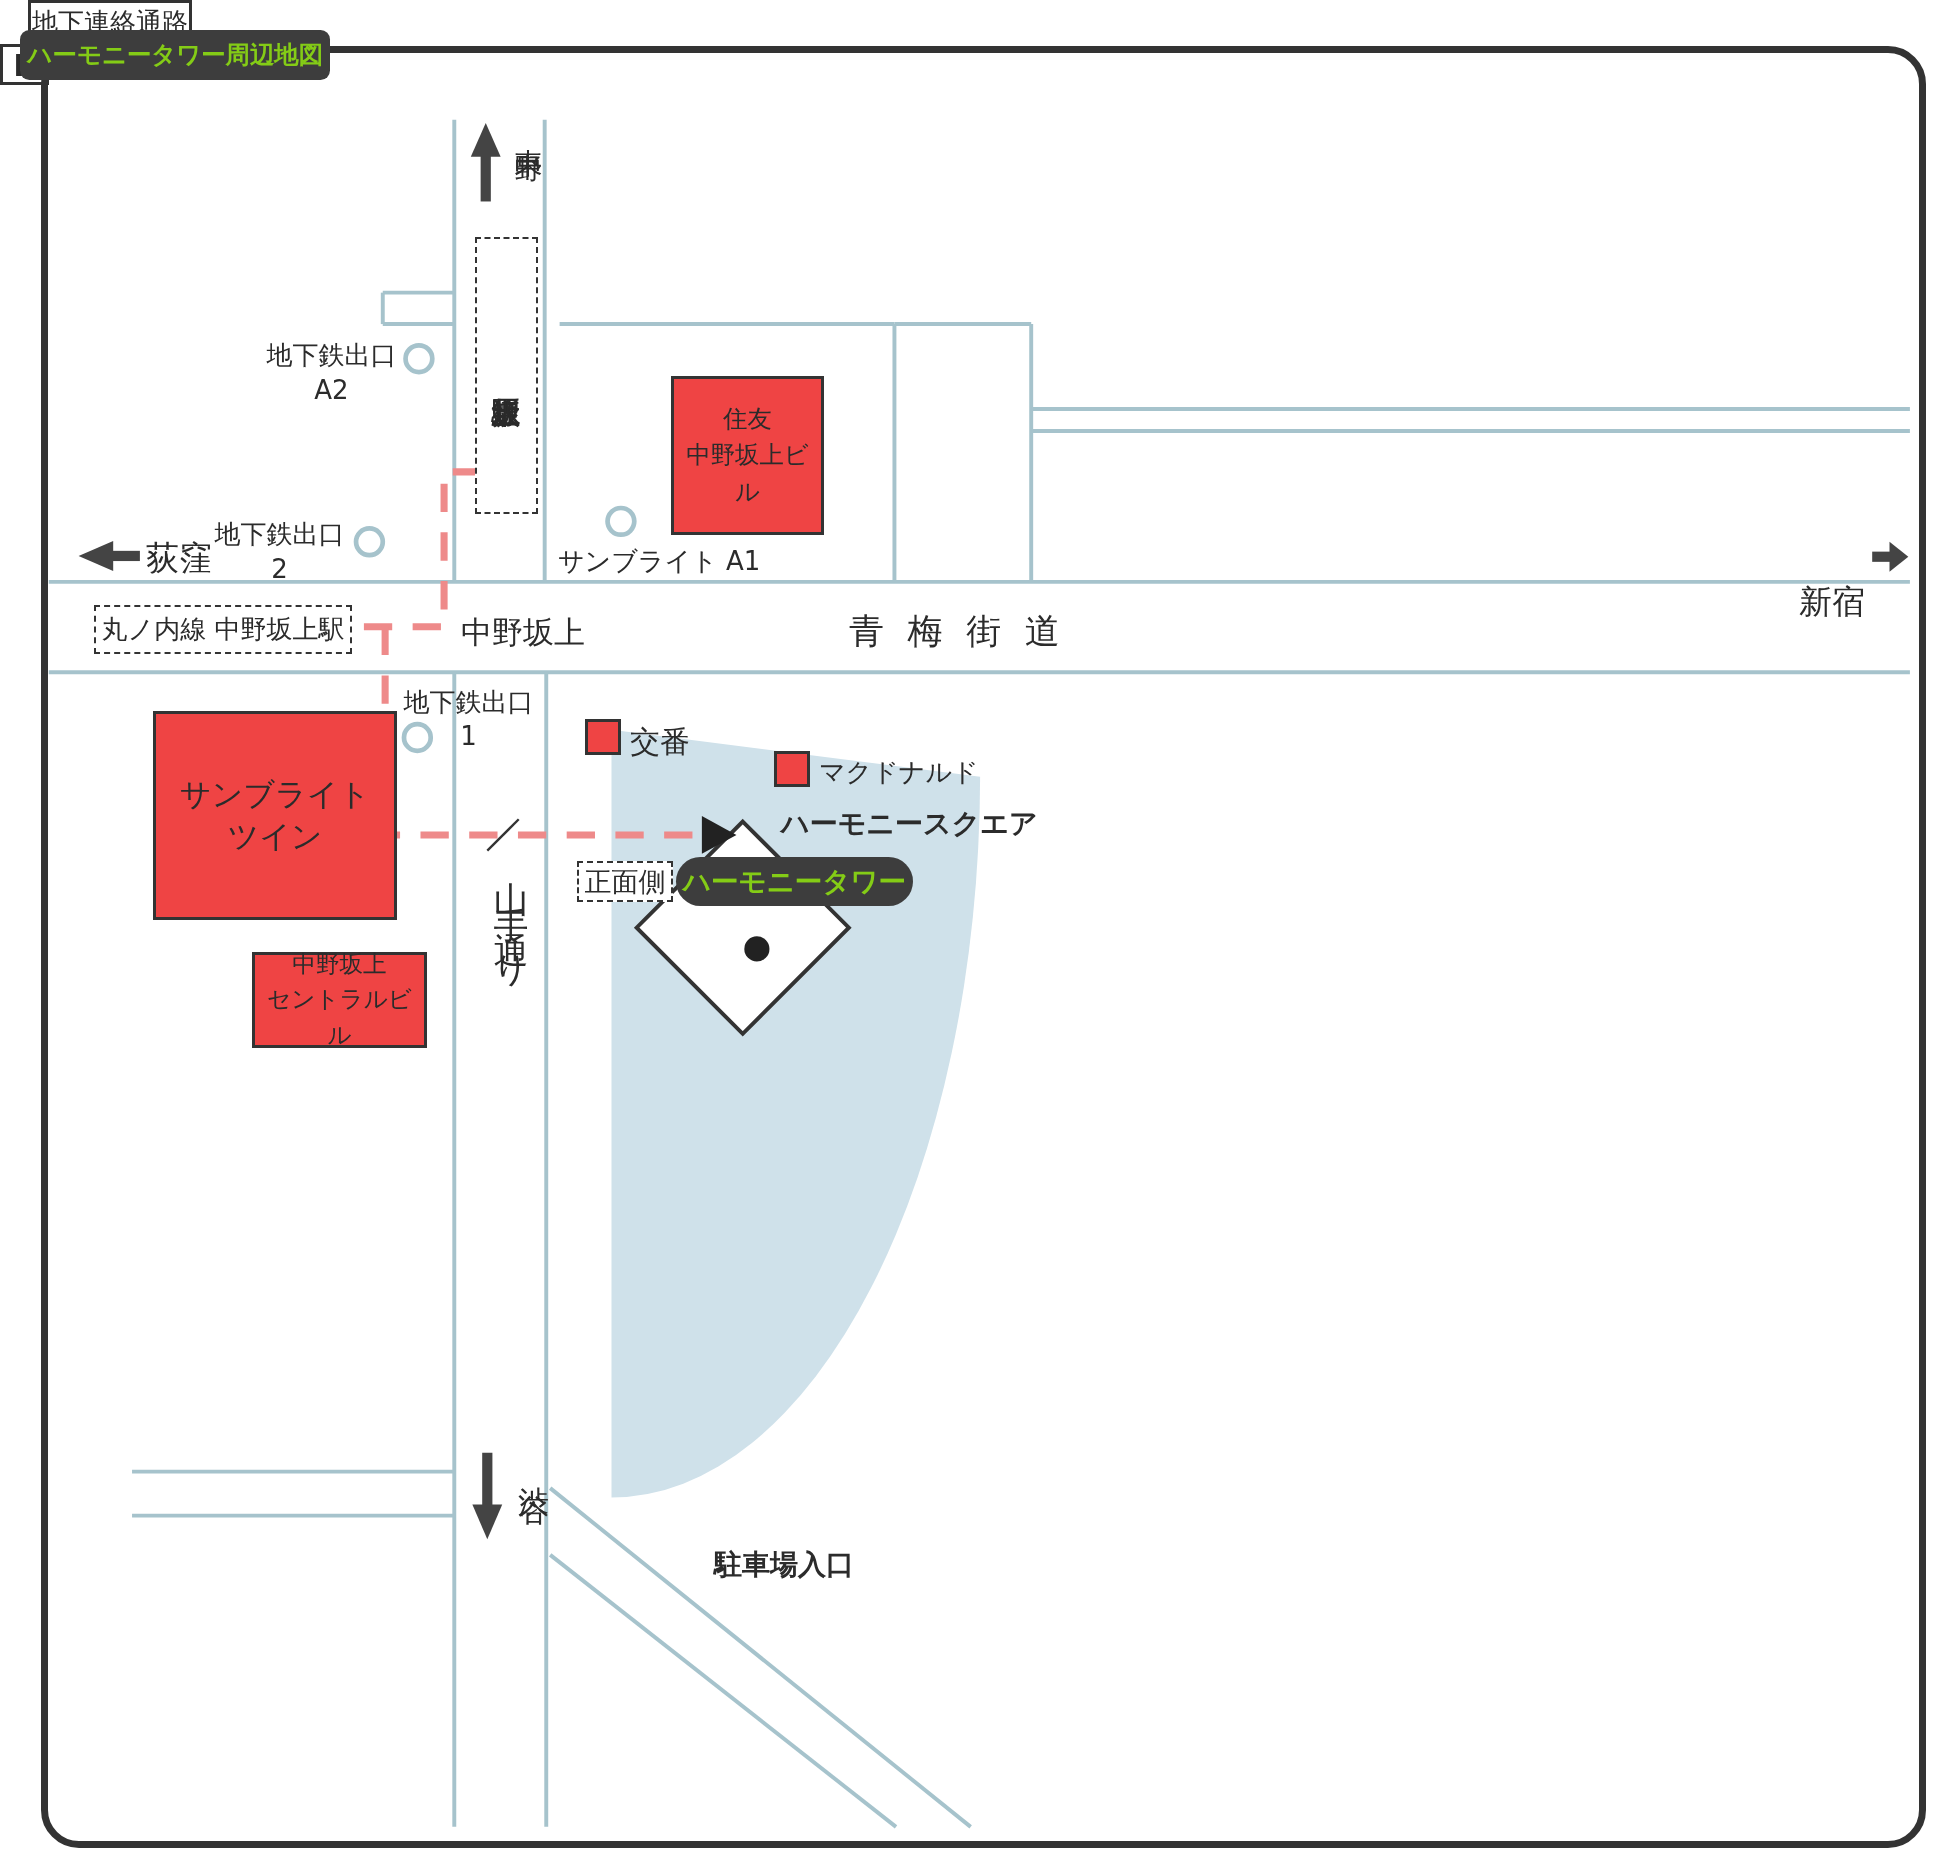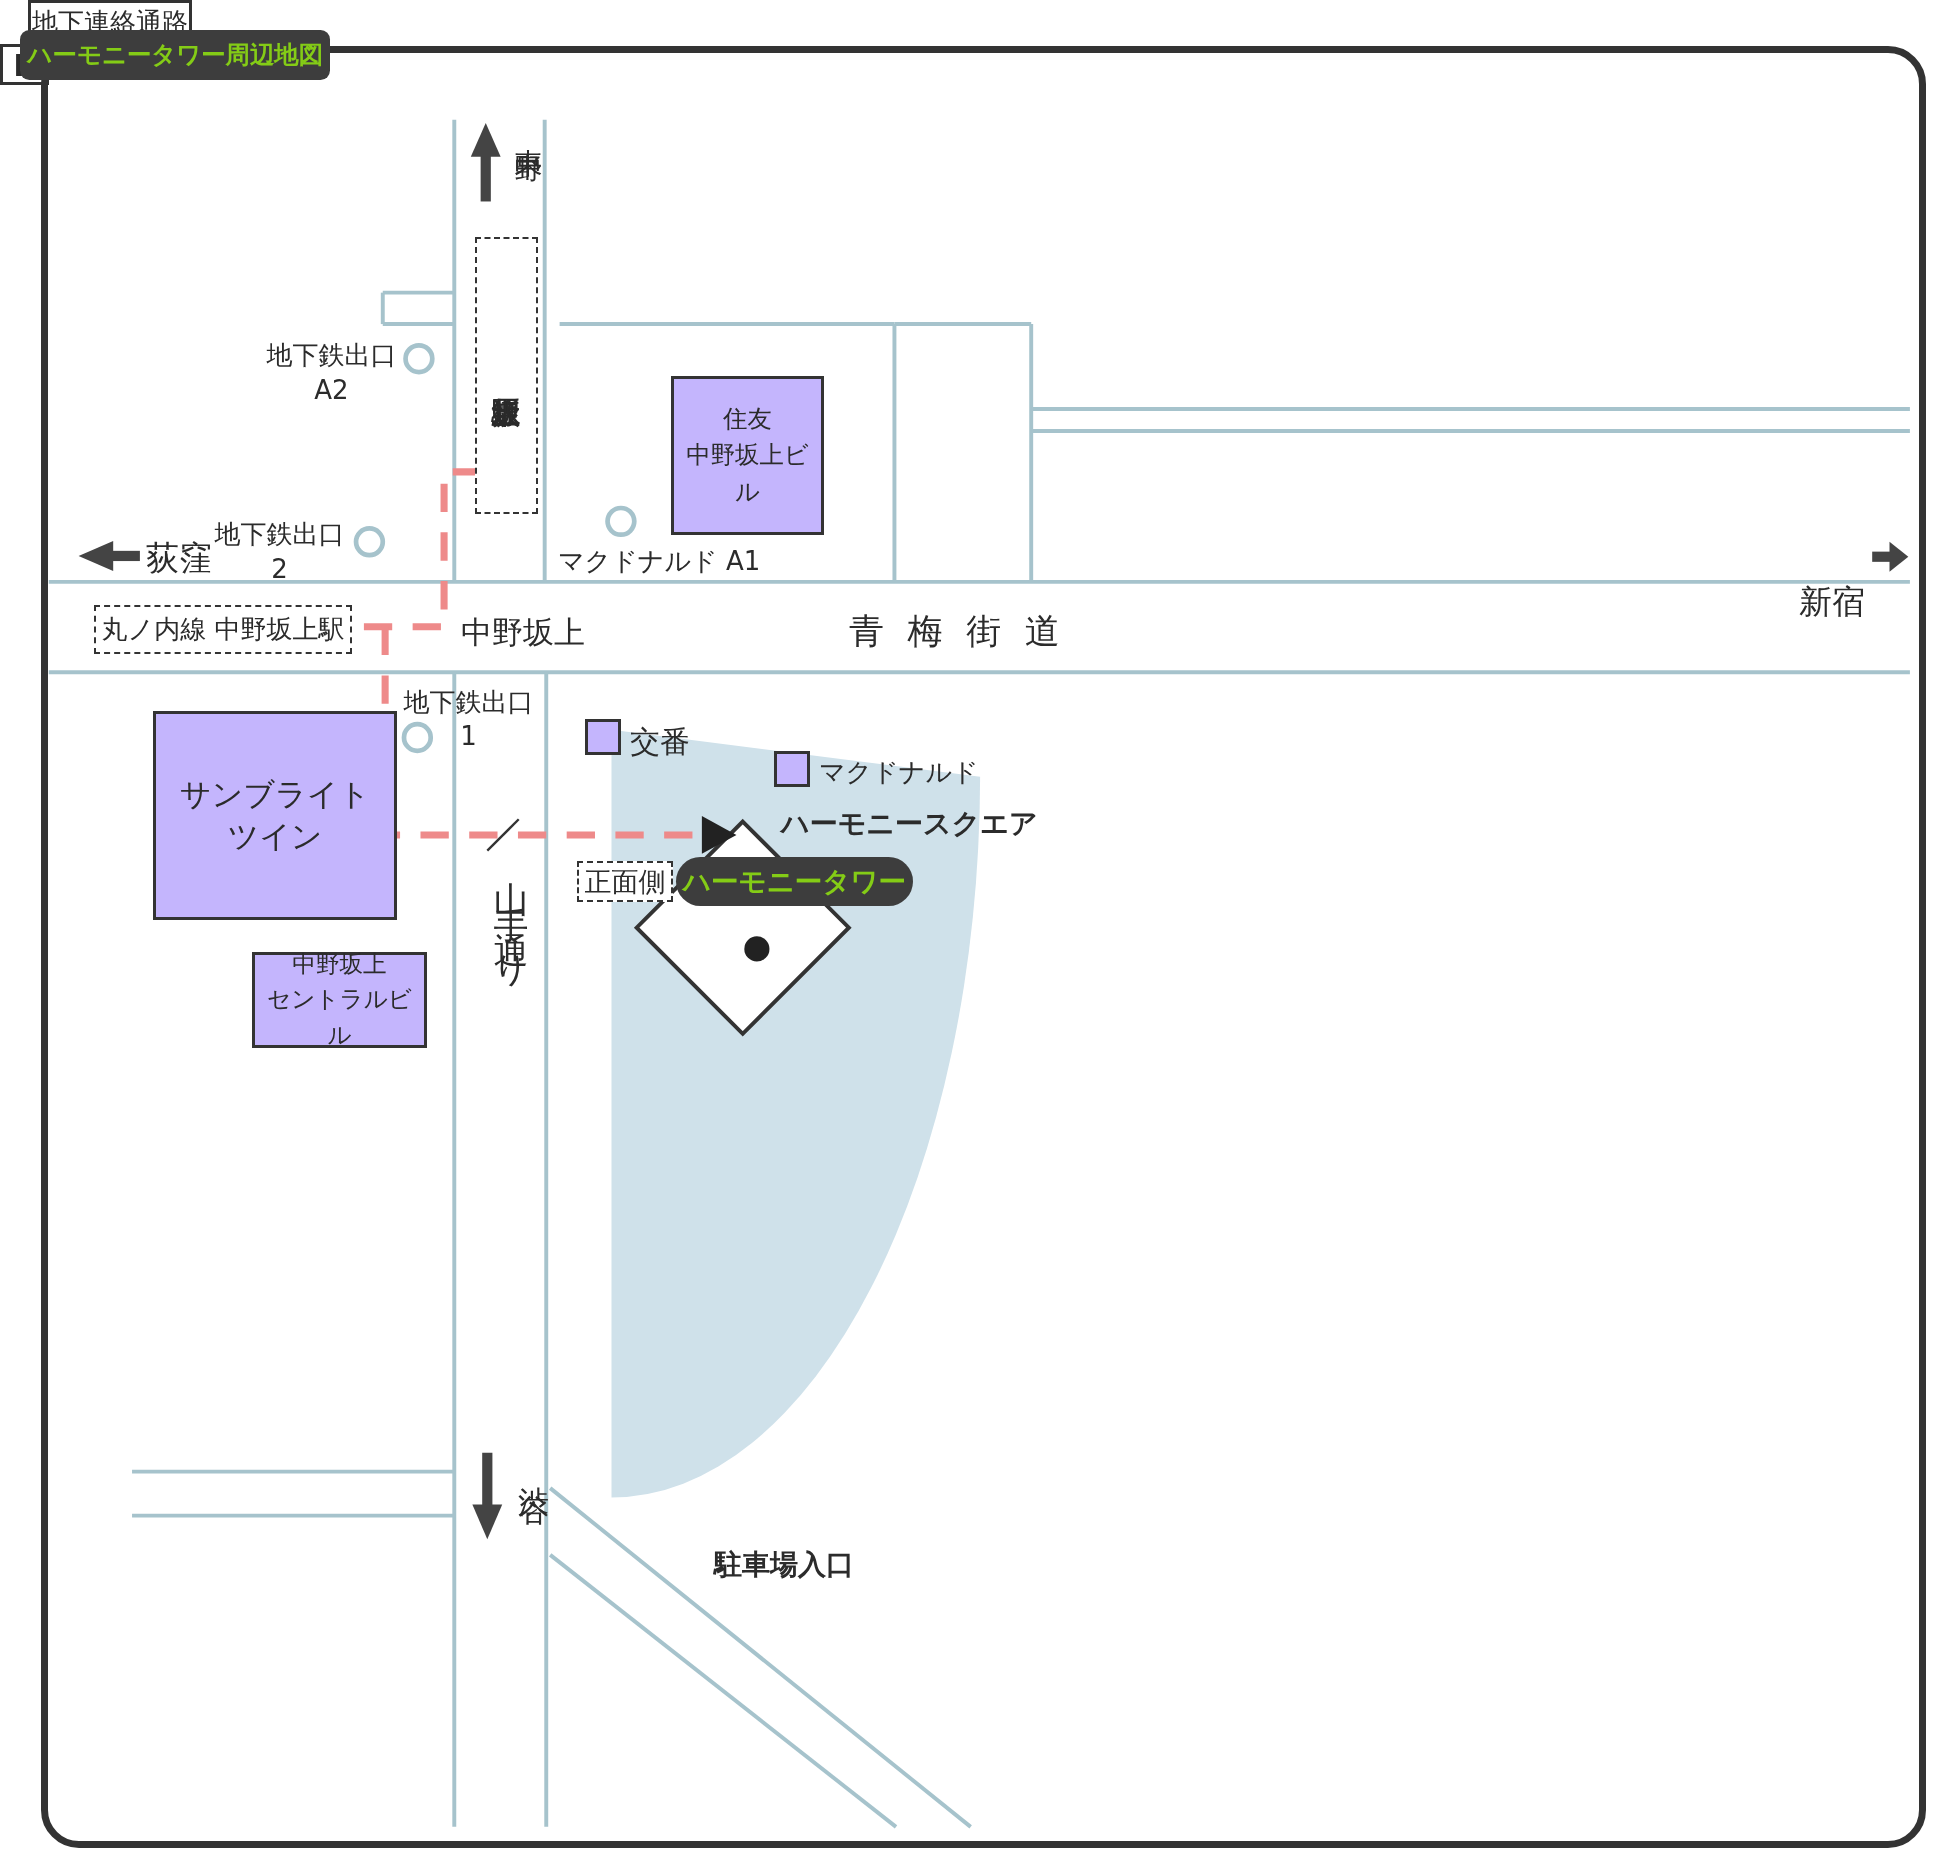--- a/index.html
+++ b/index.html
@@ -3,21 +3,21 @@
 <meta charset="utf-8">
 <style>
   html,body{margin:0;padding:0;background:#ffffff;}
   body{width:1950px;height:1868px;position:relative;overflow:hidden;
        font-family:"DejaVu Sans",sans-serif;color:#2b2b2b;}
   #frame{position:absolute;left:41px;top:46px;width:1871px;height:1788px;
          border:7px solid #333;border-radius:38px;background:transparent;}
   svg{position:absolute;left:0;top:0;}
   .lbl{position:absolute;color:#2b2b2b;white-space:nowrap;}
   .vtext{writing-mode:vertical-rl;text-orientation:upright;}
-  .box{position:absolute;background:#c4b5fd;border:3.1px solid #333;
+  .box{position:absolute;background:#ef4444;border:3.1px solid #333;
        display:flex;flex-direction:column;align-items:center;justify-content:center;
        text-align:center;box-sizing:border-box;}
   .dashedbox{position:absolute;background:#fff;border:2.4px dashed #333;
        display:flex;align-items:center;justify-content:center;text-align:center;box-sizing:border-box;}
   .badge{position:absolute;background:#3d3d3d;color:#84cc16;font-weight:bold;
        display:flex;align-items:center;justify-content:center;box-sizing:border-box;}
 
   #title-badge{left:20.4px;top:30px;width:310px;height:50px;border-radius:9.4px;font-size:24.4px;z-index:30;}
   #tower-badge{left:676px;top:857px;width:237px;height:49px;border-radius:24.4px;font-size:27.5px;z-index:22;}
 
@@ -148,21 +148,21 @@
 </div>
 
 <div id="exit-a2" class="lbl">
   <div>地下鉄出口</div>
   <div>A2</div>
 </div>
 <div id="exit-2" class="lbl">
   <div>地下鉄出口</div>
   <div>2</div>
 </div>
-<div id="exit-a1" class="lbl">マクドナルド A1</div>
+<div id="exit-a1" class="lbl">サンブライト A1</div>
 <div id="exit-1" class="lbl">
   <div>地下鉄出口</div>
   <div>1</div>
 </div>
 
 <div id="sumitomo" class="box">
   <div>住友</div>
   <div>中野坂上ビル</div>
 </div>
 <div id="sunbright" class="box">

